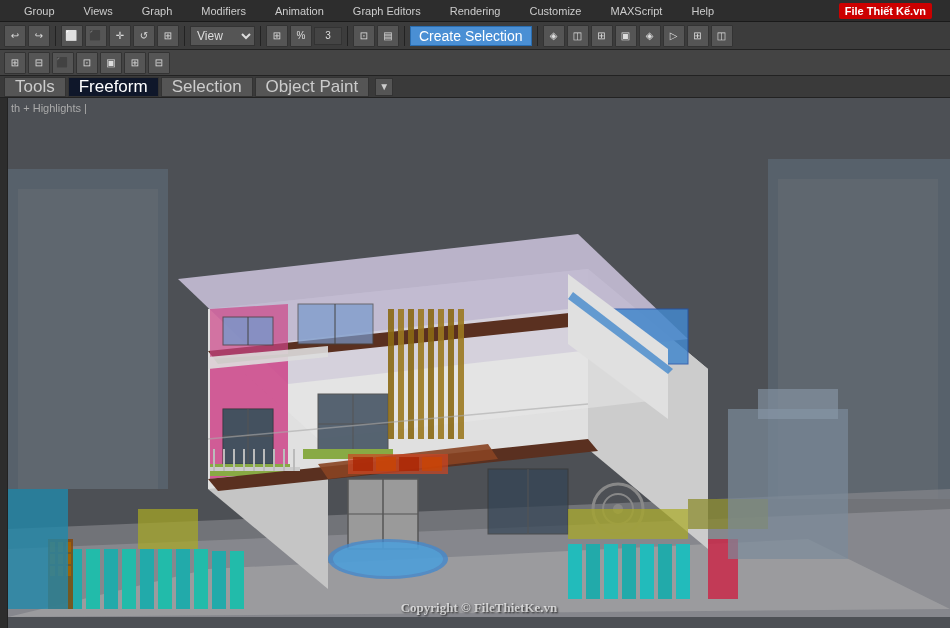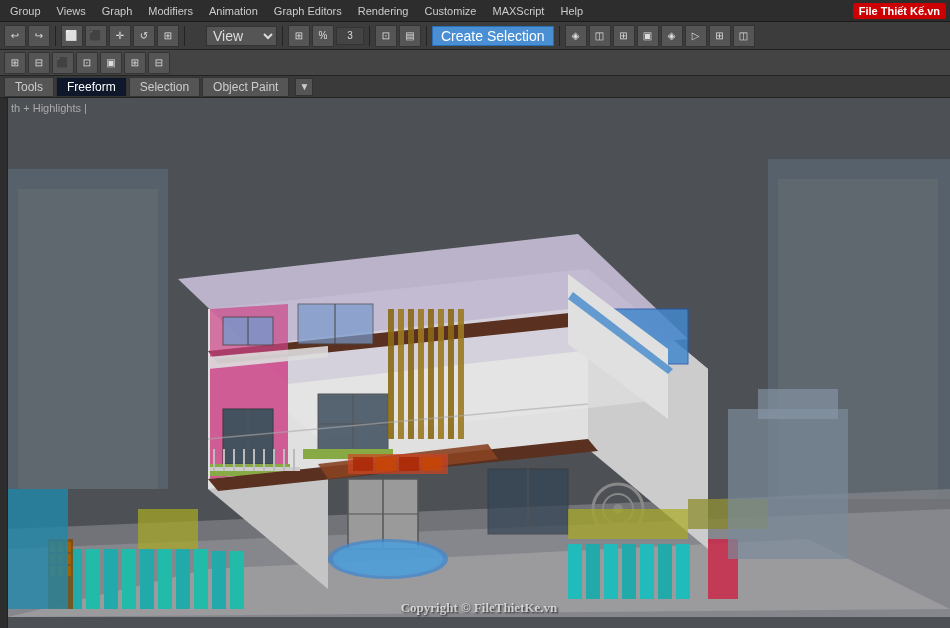--- a/index.html
+++ b/index.html
@@ -11,22 +11,22 @@
       font-size: 11px;
       background: #3a3a3a;
     }
 
     
     #menu-bar {
       height: 22px;
       background: #2d2d2d;
       display: flex;
       align-items: center;
-      padding: 0 4px;
-      gap: 4px;
+      padding: 0 18px;
+      gap: 17px;
       border-bottom: 1px solid #1a1a1a;
     }
     .menu-item {
       color: #cccccc;
       font-size: 11px;
       padding: 2px 6px;
       cursor: pointer;
       white-space: nowrap;
     }
 
@@ -82,41 +82,40 @@
       width: 1px;
       height: 20px;
       background: #222;
       margin: 0 3px;
     }
     .toolbar-select {
       height: 20px;
       background: #555;
       border: 1px solid #333;
       color: #ddd;
-      font-size: 14px;
+      font-size: 12px;
       padding: 0 2px;
-      margin-left: 16px;
     }
 
     
     #tabs-bar {
       height: 22px;
       background: #3a3a3a;
       display: flex;
       align-items: center;
       padding: 0 4px;
       border-bottom: 1px solid #222;
     }
     .tab-item {
       height: 20px;
       padding: 0 10px;
       background: #555;
       border: 1px solid #333;
       color: #ccc;
-      font-size: 12px;
+      font-size: 17px;
       cursor: pointer;
       display: flex;
       align-items: center;
       margin-right: 2px;
     }
     .tab-item.active {
       background: #0f172a;
       color: white;
     }
     .tab-btn-small {

